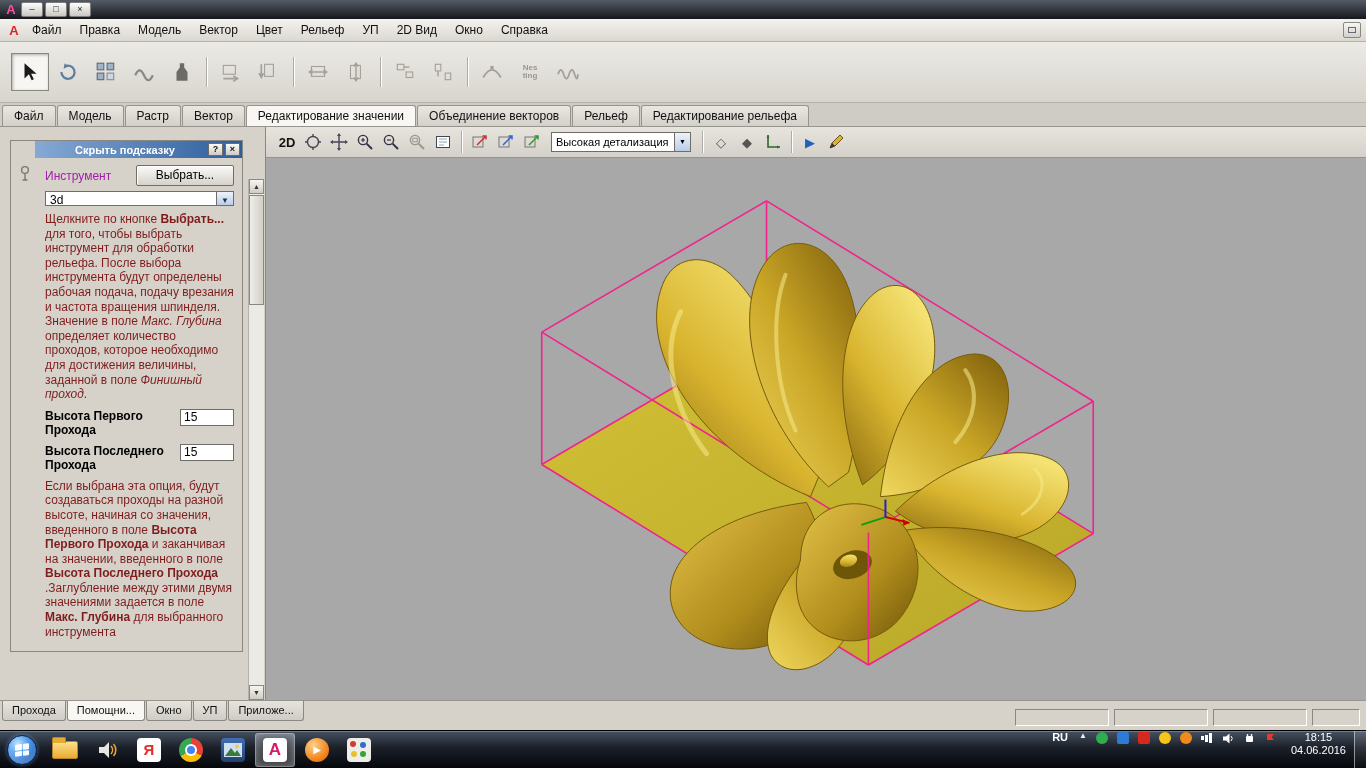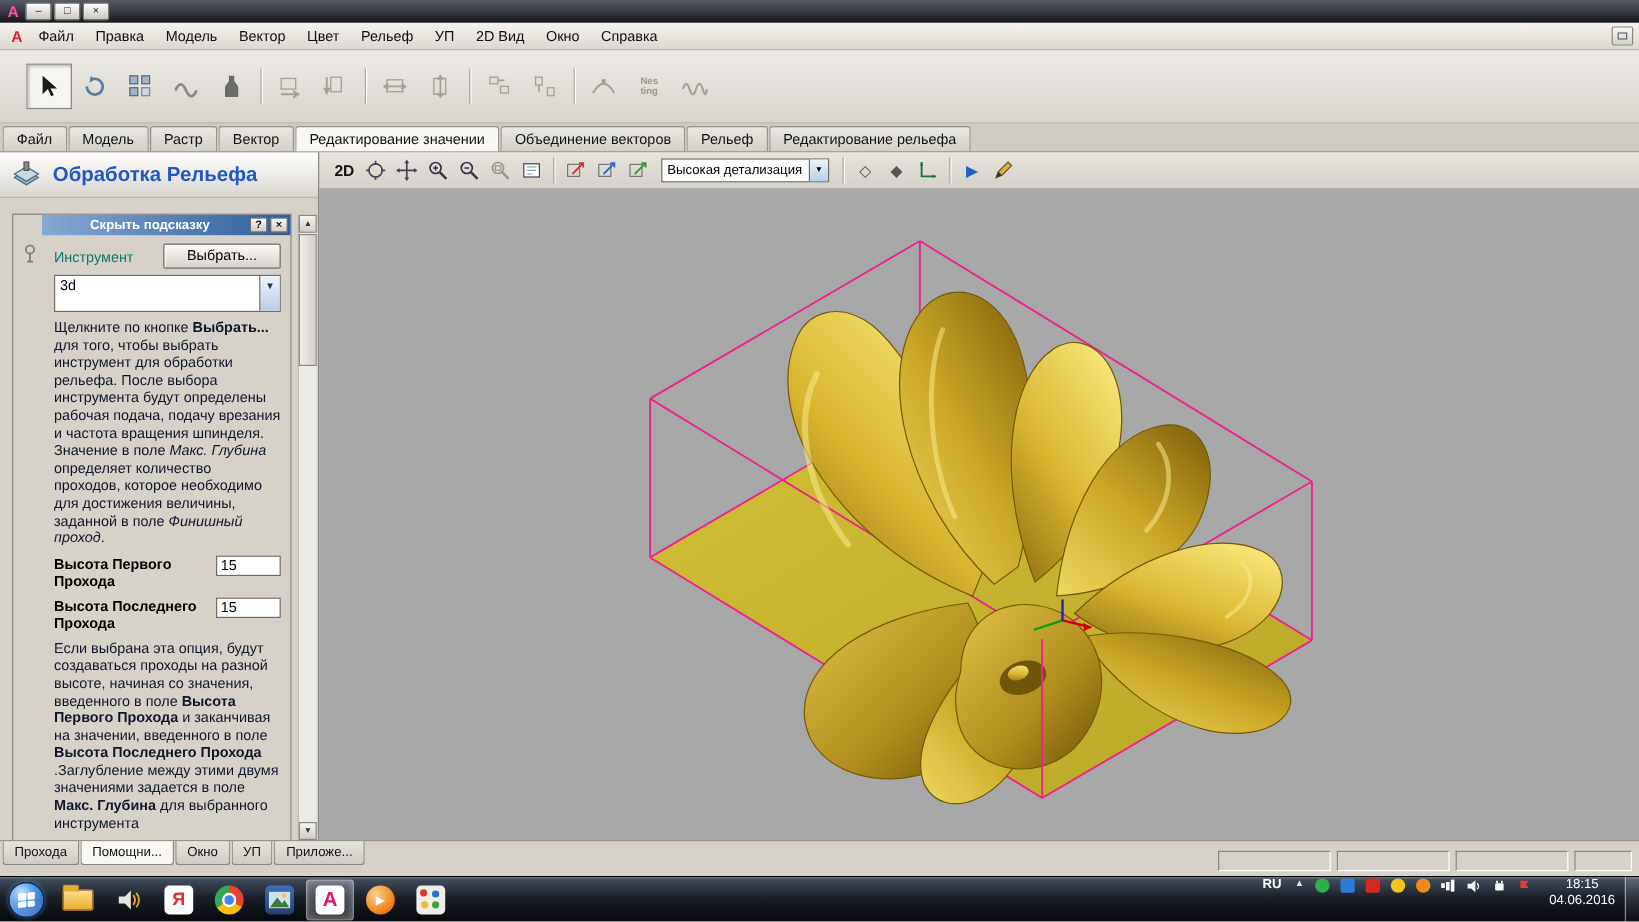--- a/index.html
+++ b/index.html
@@ -13,21 +13,21 @@
   .winbtn { width:22px; height:15px; margin-left:2px; background:linear-gradient(#fdfdfd,#c9c7c2); border:1px solid #7e7c77; border-radius:2px; font-size:9px; line-height:13px; text-align:center; color:#222; }
 
   
   .menubar { height:23px; background:linear-gradient(#f4f2ee,#dbd8d1); border-bottom:1px solid #b5b2ab; display:flex; align-items:center; padding:0 5px; flex:none; }
   .menu-logo { color:#e0202c; font-weight:bold; font-size:13px; width:18px; text-align:center; }
   .menu-item { padding:3px 9px; font-size:12px; color:#101010; }
   .menu-right-btn { margin-left:auto; width:18px; height:16px; background:linear-gradient(#f8f7f4,#d4d1ca); border:1px solid #8a8882; border-radius:2px; display:flex; align-items:center; justify-content:center; }
   .menu-right-btn i { width:8px; height:6px; border:1px solid #667; display:block; }
 
   
-  .toolbar { height:61px; background:linear-gradient(#eceae5,#d8d5ce); border-bottom:1px solid #b5b2ab; display:flex; align-items:center; padding:0 22px; flex:none; }
+  .toolbar { height:61px; background:linear-gradient(#eceae5,#d8d5ce); border-bottom:1px solid #b5b2ab; display:flex; align-items:center; padding:0 11px; flex:none; }
   .tb { width:38px; height:38px; display:flex; align-items:center; justify-content:center; border:1px solid transparent; flex:none; }
   .tb.pressed { border-color:#8a8882; background:#f7f6f3; box-shadow:inset 1px 1px 3px rgba(0,0,0,.3); }
   .tsep { width:1px; height:30px; background:#aeaba4; box-shadow:1px 0 0 #fff; margin:0 5px; flex:none; }
   .nest-ico { font-size:8px; line-height:8px; color:#9a978f; font-weight:bold; text-align:left; }
 
   
   .tabrow { height:24px; background:#cfccc5; display:flex; align-items:flex-end; padding:2px 2px 0 2px; border-bottom:1px solid #97948e; flex:none; }
   .rtab { padding:3px 11px; font-size:12px; color:#111; background:linear-gradient(#e9e7e1,#d3d0c9); border:1px solid #97948e; border-bottom:none; border-radius:3px 3px 0 0; margin-right:1px; white-space:nowrap; }
   .rtab.active { background:#f8f7f4; }
 
@@ -41,27 +41,27 @@
   .panel-body { flex:1; padding:13px 22px 0 10px; overflow:hidden; position:relative; }
 
   .hintbox { border:1px solid #8a8782; position:relative; }
   .hint-head { height:17px; background:linear-gradient(90deg,#86a9d4,#2c5d9c); display:flex; align-items:center; color:#fff; font-size:11px; font-weight:bold; padding-left:40px;margin-left:24px; }
   .hb-btn { width:15px; height:13px; background:linear-gradient(#fbfaf8,#cfccc5); border:1px solid #6f6d68; font-size:9px; line-height:11px; text-align:center; color:#111; margin-right:2px; font-weight:bold; }
   .hb-help { margin-left:auto; }
   .hint-content { padding:7px 8px 6px 34px; }
   .gutter-ico { position:absolute; left:5px; width:20px; height:20px; color:#7b786f; }
 
   .row-tool { display:flex; align-items:center; margin-bottom:5px; }
-  .lab { font-size:12px; color:#0f766e; }
+  .lab { font-size:12px; color:#a21caf; }
   .btn-classic { margin-left:auto; width:98px; height:21px; background:linear-gradient(#fbfaf8,#d5d2cb); border:1px solid #6f6d68; border-radius:2px; box-shadow:inset 1px 1px 0 #fff; font-size:12px; text-align:center; line-height:19px; color:#000; }
-  .dropdown { height:31px; border:1px solid #6f6d68; background:#fff; display:flex; margin-bottom:6px; }
+  .dropdown { height:15px; border:1px solid #6f6d68; background:#fff; display:flex; margin-bottom:6px; }
   .dropdown .val { flex:1; font-size:12px; padding:1px 4px; color:#000; }
   .dropdown .arrow { width:17px; background:linear-gradient(#eef3fa,#b9cde8); border-left:1px solid #6f6d68; font-size:8px; text-align:center; line-height:17px; color:#234; }
 
-  .para { font-size:12px; line-height:14.6px; color:#0f172a; margin:6px 0; }
+  .para { font-size:12px; line-height:14.6px; color:#7f1d1d; margin:6px 0; }
   .para b { font-weight:bold; } .para i { font-style:italic; }
 
   .chk-row { display:flex; align-items:flex-start; margin:8px 0 4px; }
   .chk-label { font-size:12px; font-weight:bold; width:132px; line-height:14px; }
   .cb { margin-left:auto; margin-right:30px; width:13px; height:13px; }
   .num-row { display:flex; align-items:flex-start; margin:7px 0; }
   .num-label { font-size:12px; font-weight:bold; width:130px; line-height:14px; }
   .num-input { margin-left:auto; width:54px; height:17px; border:1px solid #6f6d68; background:#fff; font-size:12px; padding:0 3px; }
 
   
@@ -247,28 +247,20 @@
     <span class="rtab">Вектор</span>
     <span class="rtab active">Редактирование значении</span>
     <span class="rtab">Объединение векторов</span>
     <span class="rtab">Рельеф</span>
     <span class="rtab">Редактирование рельефа</span>
   </div>
 
   <div class="main">
 
     <div class="panel">
-      <div class="panel-header">
-        <svg width="28" height="24" viewBox="0 0 28 24">
-          <polygon points="4,14 14,8 24,14 14,20" fill="#8fb0c4" stroke="#4a6a80"></polygon>
-          <polygon points="4,11 14,5 24,11 14,17" fill="#c9d8e2" stroke="#4a6a80"></polygon>
-          <rect x="12" y="1" width="4" height="7" fill="#8a8882" stroke="#555"></rect>
-        </svg>
-        <span class="panel-title">Обработка Рельефа</span>
-      </div>
 
       <div class="panel-body">
         <div class="hintbox">
           <div class="hint-head">
             <span>Скрыть подсказку</span>
             <span class="hb-btn hb-help">?</span>
             <span class="hb-btn">×</span>
           </div>
 
           <span class="gutter-ico" style="top:24px;">

